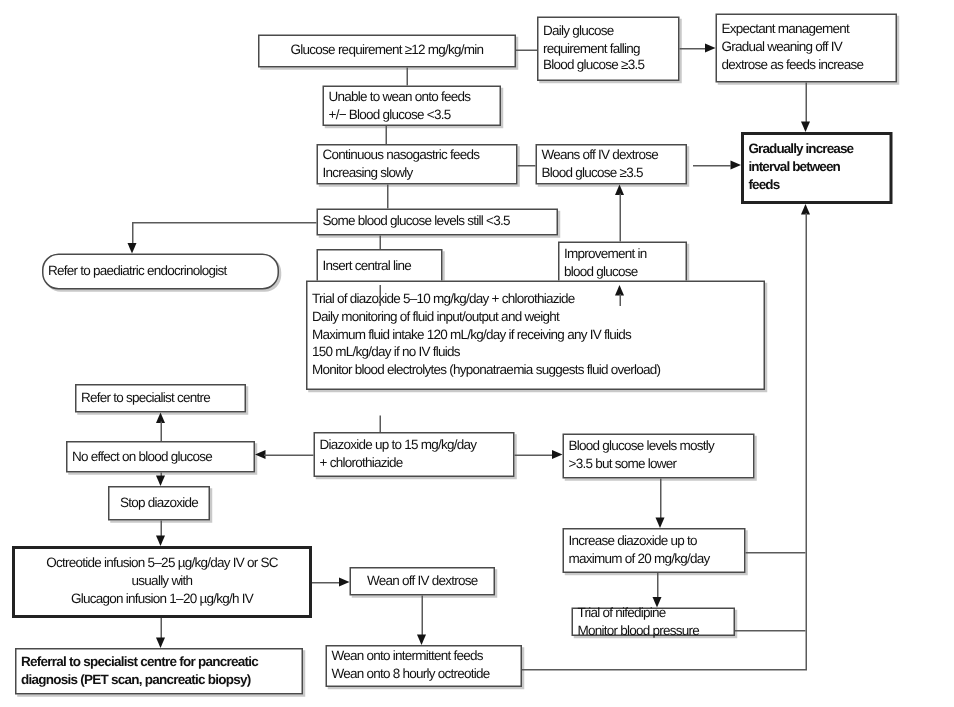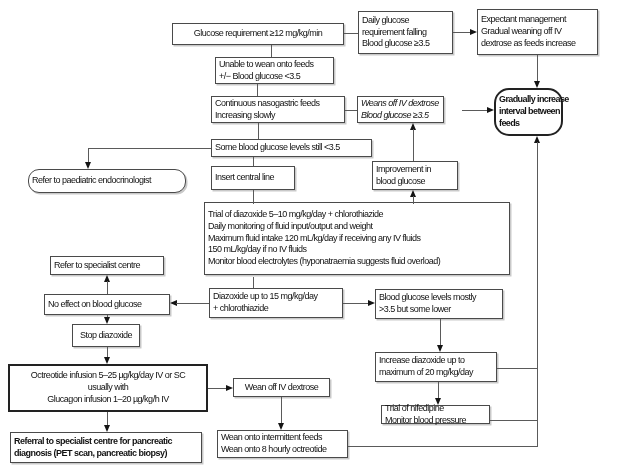--- a/index.html
+++ b/index.html
@@ -35,31 +35,31 @@
   <div class="node" style="left:358px;top:11px;width:95px;height:43px;">Daily glucose
 requirement falling
 Blood glucose ≥3.5</div>
   <div class="node" style="left:477px;top:9px;width:121px;height:46px;">Expectant management
 Gradual weaning off IV
 dextrose as feeds increase</div>
   <div class="node" style="left:215px;top:57px;width:119px;height:27px;">Unable to wean onto feeds
 +/− Blood glucose &lt;3.5</div>
   <div class="node" style="left:211px;top:96px;width:134px;height:27px;">Continuous nasogastric feeds
 Increasing slowly</div>
-  <div class="node" style="left:357px;top:96px;width:87px;height:27px;font-style:italic;">Weans off IV dextrose
+  <div class="node" style="left:357px;top:96px;width:101px;height:27px;">Weans off IV dextrose
 Blood glucose ≥3.5</div>
-  <div class="node strong bold" style="left:494px;top:88px;width:69px;height:48px;border-radius:15px;">Gradually increase
+  <div class="node strong bold" style="left:494px;top:88px;width:101px;height:48px;">Gradually increase
 interval between
 feeds</div>
   <div class="node" style="left:211px;top:139px;width:161px;height:18px;">Some blood glucose levels still &lt;3.5</div>
   <div class="node" style="left:28px;top:169px;width:158px;height:24px;border-radius:11px;">Refer to paediatric endocrinologist</div>
   <div class="node" style="left:211px;top:166px;width:84px;height:24px;">Insert central line</div>
   <div class="node" style="left:372px;top:161px;width:86px;height:29px;">Improvement in
 blood glucose</div>
-  <div class="node" style="left:204px;top:202px;width:306px;height:73px;">Trial of diazoxide 5–10 mg/kg/day + chlorothiazide
+  <div class="node" style="left:204px;top:187px;width:306px;height:73px;">Trial of diazoxide 5–10 mg/kg/day + chlorothiazide
 Daily monitoring of fluid input/output and weight
 Maximum fluid intake 120 mL/kg/day if receiving any IV fluids
 150 mL/kg/day if no IV fluids
 Monitor blood electrolytes (hyponatraemia suggests fluid overload)</div>
   <div class="node" style="left:50px;top:256px;width:114px;height:19px;">Refer to specialist centre</div>
   <div class="node" style="left:44px;top:294px;width:126px;height:21px;text-align:right;">No effect on blood glucose</div>
   <div class="node center" style="left:72px;top:324px;width:68px;height:23px;">Stop diazoxide</div>
   <div class="node" style="left:209px;top:288px;width:134px;height:30px;">Diazoxide up to 15 mg/kg/day
 + chlorothiazide</div>
   <div class="node" style="left:375px;top:289px;width:128px;height:30px;">Blood glucose levels mostly

